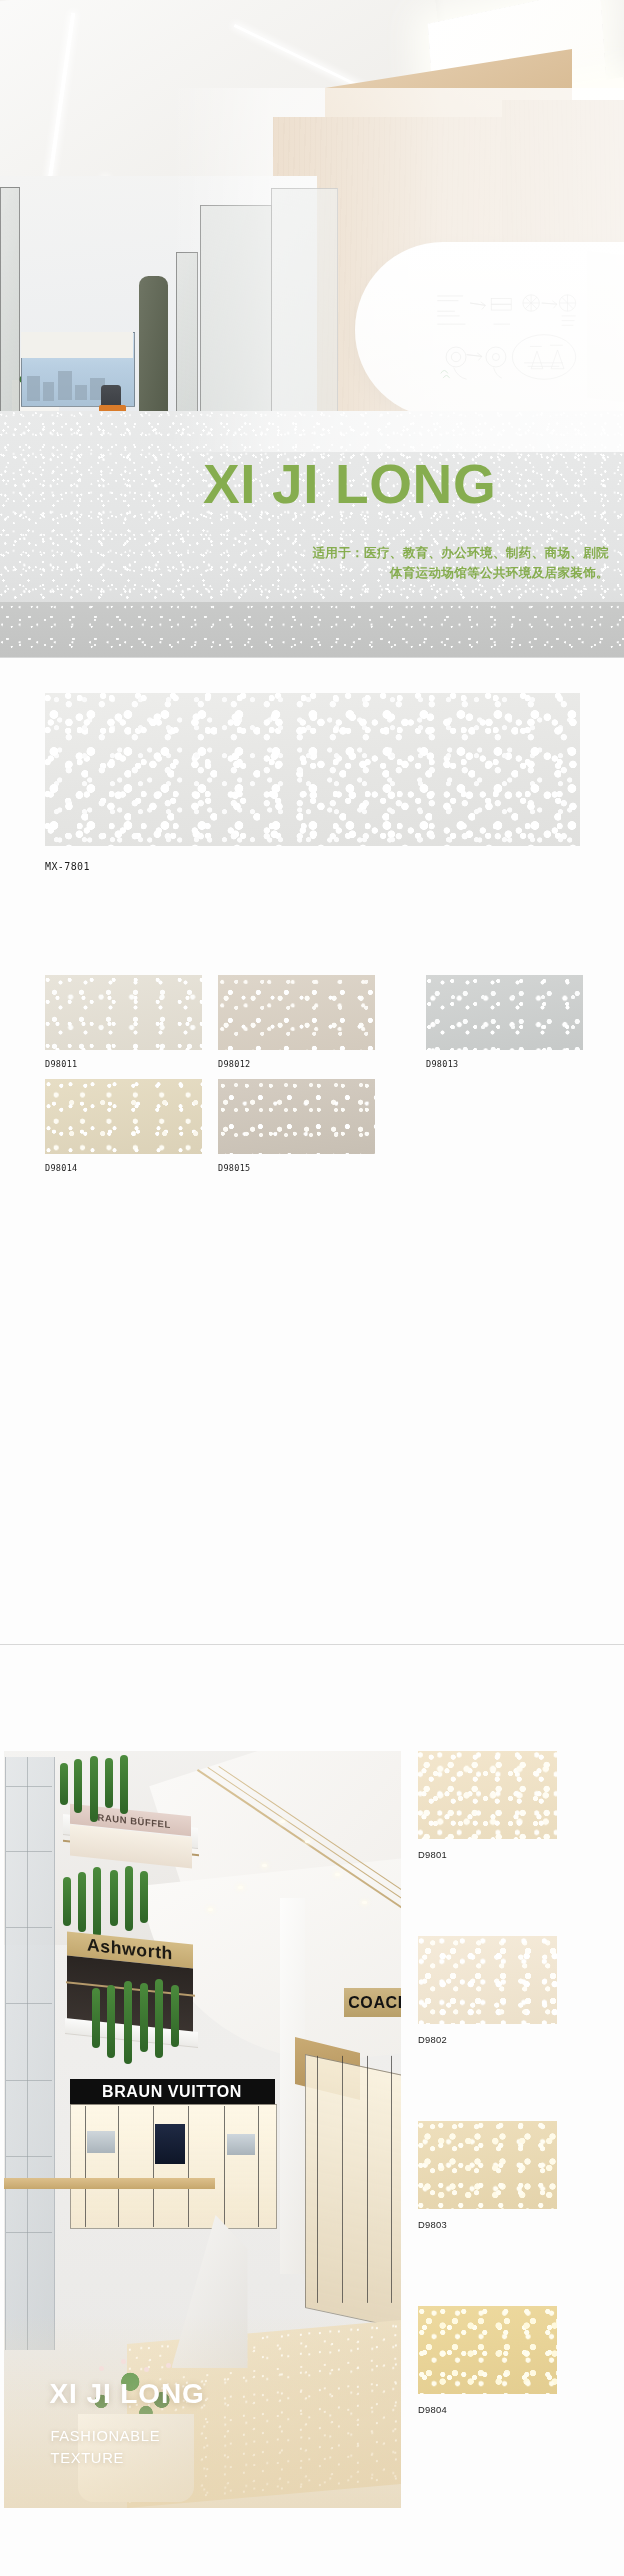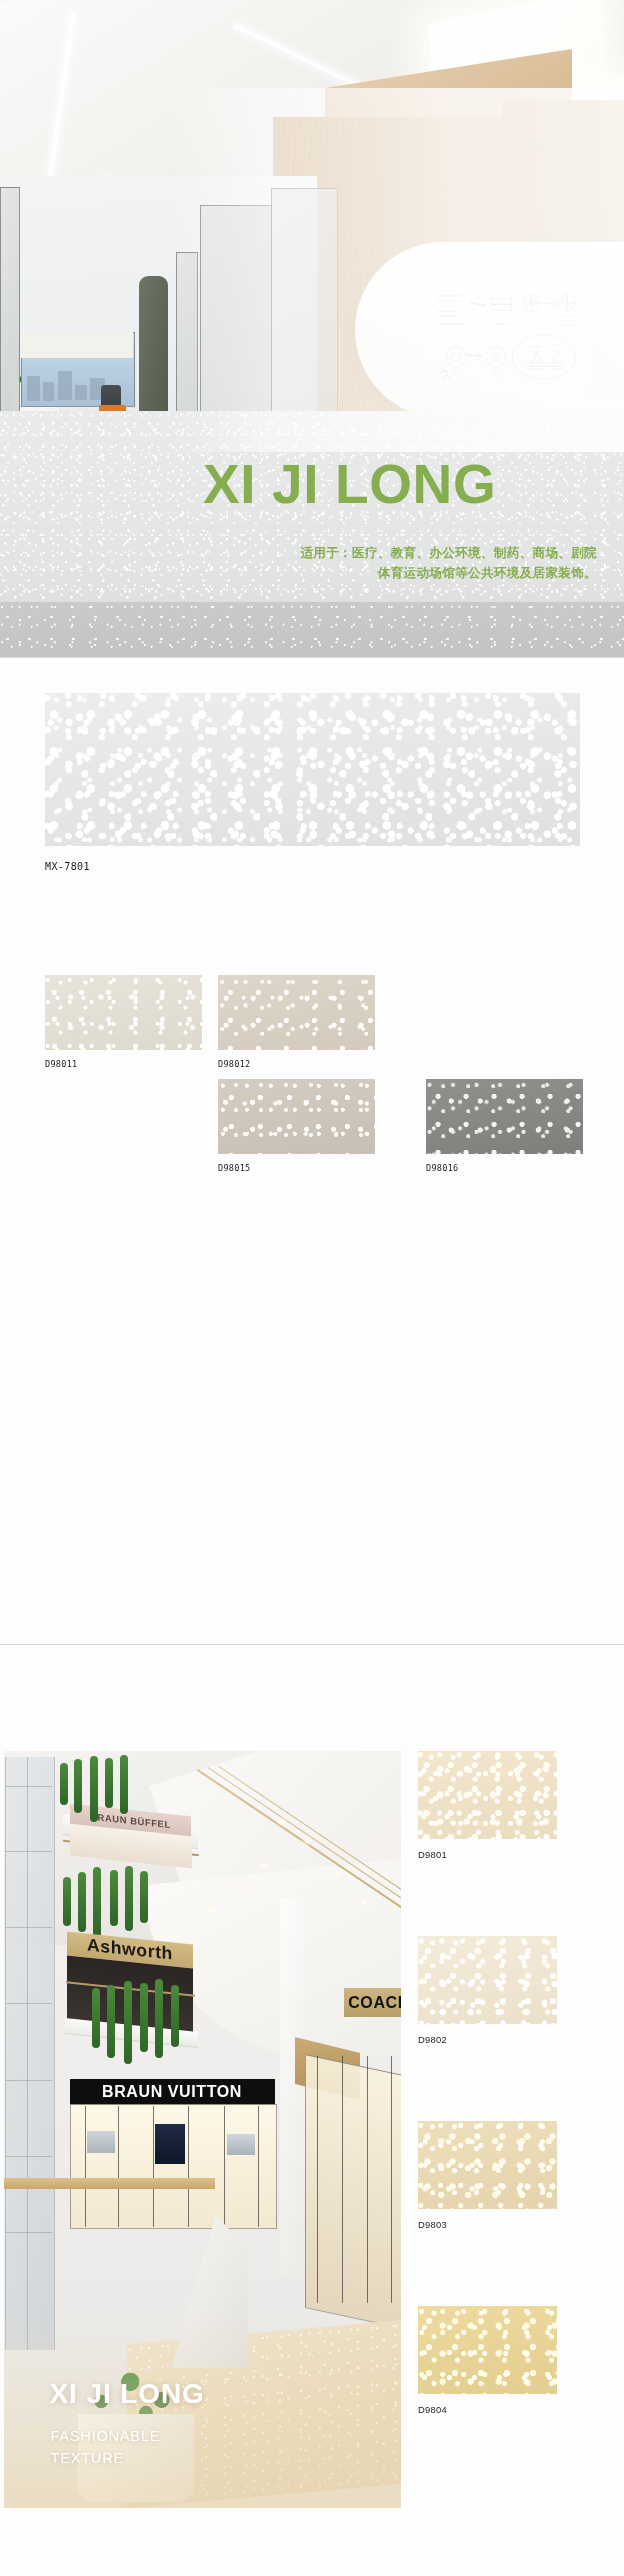--- a/index.html
+++ b/index.html
@@ -93,21 +93,21 @@
       radial-gradient(circle at 58% 24%,#ffffff 0 0.9px,transparent 1.2px),
       radial-gradient(circle at 80% 72%,#f8f8f8 0 1.1px,transparent 1.3px),
       linear-gradient(180deg,#c9cac9,#c2c3c2);
     background-size:17.6px 17.6px,22px 22px,20px 20px,25px 25px,100% 100%;}
   .hero-veil{position:absolute;left:170px;top:88px;width:454px;height:364px;
     background:linear-gradient(90deg,rgba(255,255,255,0) 0%,rgba(255,255,255,.55) 22%,rgba(255,255,255,.80) 60%,rgba(255,255,255,.88) 100%);}
 
   .hero-title{position:absolute;left:203px;top:457px;
     font-size:55px;font-weight:700;letter-spacing:0.6px;line-height:1;
     color:#86ad4f;white-space:nowrap;}
-  .hero-sub{position:absolute;right:28px;top:543px;width:376px;
+  .hero-sub{position:absolute;right:16px;top:543px;width:376px;
     text-align:right;color:#86ad4f;font-size:12.6px;line-height:1.62;font-weight:600;letter-spacing:0.3px;}
   .hero-sub div{white-space:nowrap;}
 
   
   .feature-wrap{position:absolute;left:0;top:693px;width:544px;}
   .feature-sw{position:absolute;left:45px;top:0;width:535px;height:153px;}
   .feature-label{position:absolute;left:45px;top:168px;
     font-size:10px;color:#1d1d1d;letter-spacing:0.4px;
     font-family:"DejaVu Sans Mono","Liberation Mono",monospace;}
 
@@ -310,44 +310,55 @@
         <span class="sw sw-tex" style="background:
             radial-gradient(circle at 18% 30%,#fdfbf7 0 1.8px,transparent 2.3px),
             radial-gradient(circle at 44% 62%,#ffffff 0 2.3px,transparent 2.9px),
             radial-gradient(circle at 70% 26%,#faf8f4 0 1.8px,transparent 2.3px),
             radial-gradient(circle at 88% 78%,#ffffff 0 1.8px,transparent 2.3px),
             radial-gradient(circle at 30% 86%,#fdfcf8 0 2.3px,transparent 2.9px),
             linear-gradient(170deg,#ded6ca,#d3cabd);
             background-size:23.5px 23.5px,28px 28px,26px 26px,29px 29px,27px 27px,100% 100%;"></span>
         <div class="lb">D98012</div>
       </div>
+      <div class="cell c2">
+        <span class="sw sw-tex" style="background:
+            radial-gradient(circle at 14% 26%,#ffffff 0 1.8px,transparent 2.3px),
+            radial-gradient(circle at 40% 66%,#fbfcfc 0 2.3px,transparent 2.9px),
+            radial-gradient(circle at 66% 30%,#ffffff 0 1.8px,transparent 2.3px),
+            radial-gradient(circle at 90% 74%,#f9fafa 0 1.8px,transparent 2.3px),
+            radial-gradient(circle at 26% 88%,#ffffff 0 2.3px,transparent 2.9px),
+            linear-gradient(170deg,#d4d6d5,#c6c9c8);
+            background-size:23px 23px,28px 28px,25px 25px,30px 30px,26.4px 26.4px,100% 100%;"></span>
+        <div class="lb">D98013</div>
+      </div>
     </div>
 
     <div class="grid-row">
+      <div class="cell c0">
+        <span class="sw sw-tex" style="background:
+            radial-gradient(circle at 16% 24%,#ffffff 0 1.8px,transparent 2.3px),
+            radial-gradient(circle at 42% 60%,#fdfbf3 0 2.3px,transparent 2.9px),
+            radial-gradient(circle at 68% 28%,#ffffff 0 1.8px,transparent 2.3px),
+            radial-gradient(circle at 86% 76%,#fbf8ee 0 2.3px,transparent 2.9px),
+            radial-gradient(circle at 32% 88%,#ffffff 0 1.8px,transparent 2.3px),
+            linear-gradient(170deg,#e7dec5,#dbd1b7);
+            background-size:22px 22px,26.4px 26.4px,24px 24px,31px 31px,28px 28px,100% 100%;"></span>
+        <div class="lb">D98014</div>
+      </div>
       <div class="cell c1">
         <span class="sw sw-tex" style="background:
             radial-gradient(circle at 20% 28%,#fdfcf8 0 1.8px,transparent 2.3px),
             radial-gradient(circle at 46% 64%,#ffffff 0 2.3px,transparent 2.9px),
             radial-gradient(circle at 72% 24%,#faf8f3 0 1.8px,transparent 2.3px),
             radial-gradient(circle at 88% 80%,#ffffff 0 1.8px,transparent 2.3px),
             radial-gradient(circle at 28% 86%,#fcfaf5 0 2.3px,transparent 2.9px),
             linear-gradient(170deg,#d5cdc2,#c7bfb3);
             background-size:24px 24px,29px 29px,25px 25px,30.5px 30.5px,27px 27px,100% 100%;"></span>
         <div class="lb">D98015</div>
-      </div>
-      <div class="cell c2">
-        <span class="sw sw-tex" style="background:
-            radial-gradient(circle at 15% 25%,#eceae6 0 1.8px,transparent 2.3px),
-            radial-gradient(circle at 43% 62%,#f6f4f0 0 2.3px,transparent 2.9px),
-            radial-gradient(circle at 69% 29%,#e8e6e1 0 1.8px,transparent 2.3px),
-            radial-gradient(circle at 87% 76%,#f2f0ec 0 2.3px,transparent 2.9px),
-            radial-gradient(circle at 29% 87%,#eae8e3 0 1.8px,transparent 2.3px),
-            linear-gradient(170deg,#91918d,#7e7e7a);
-            background-size:23.5px 23.5px,28px 28px,25px 25px,29px 29px,26.4px 26.4px,100% 100%;"></span>
-        <div class="lb">D98016</div>
       </div>
     </div>
 
 
   </div>
 
   <div class="divider"></div>
 
   <div class="bottom">
 

